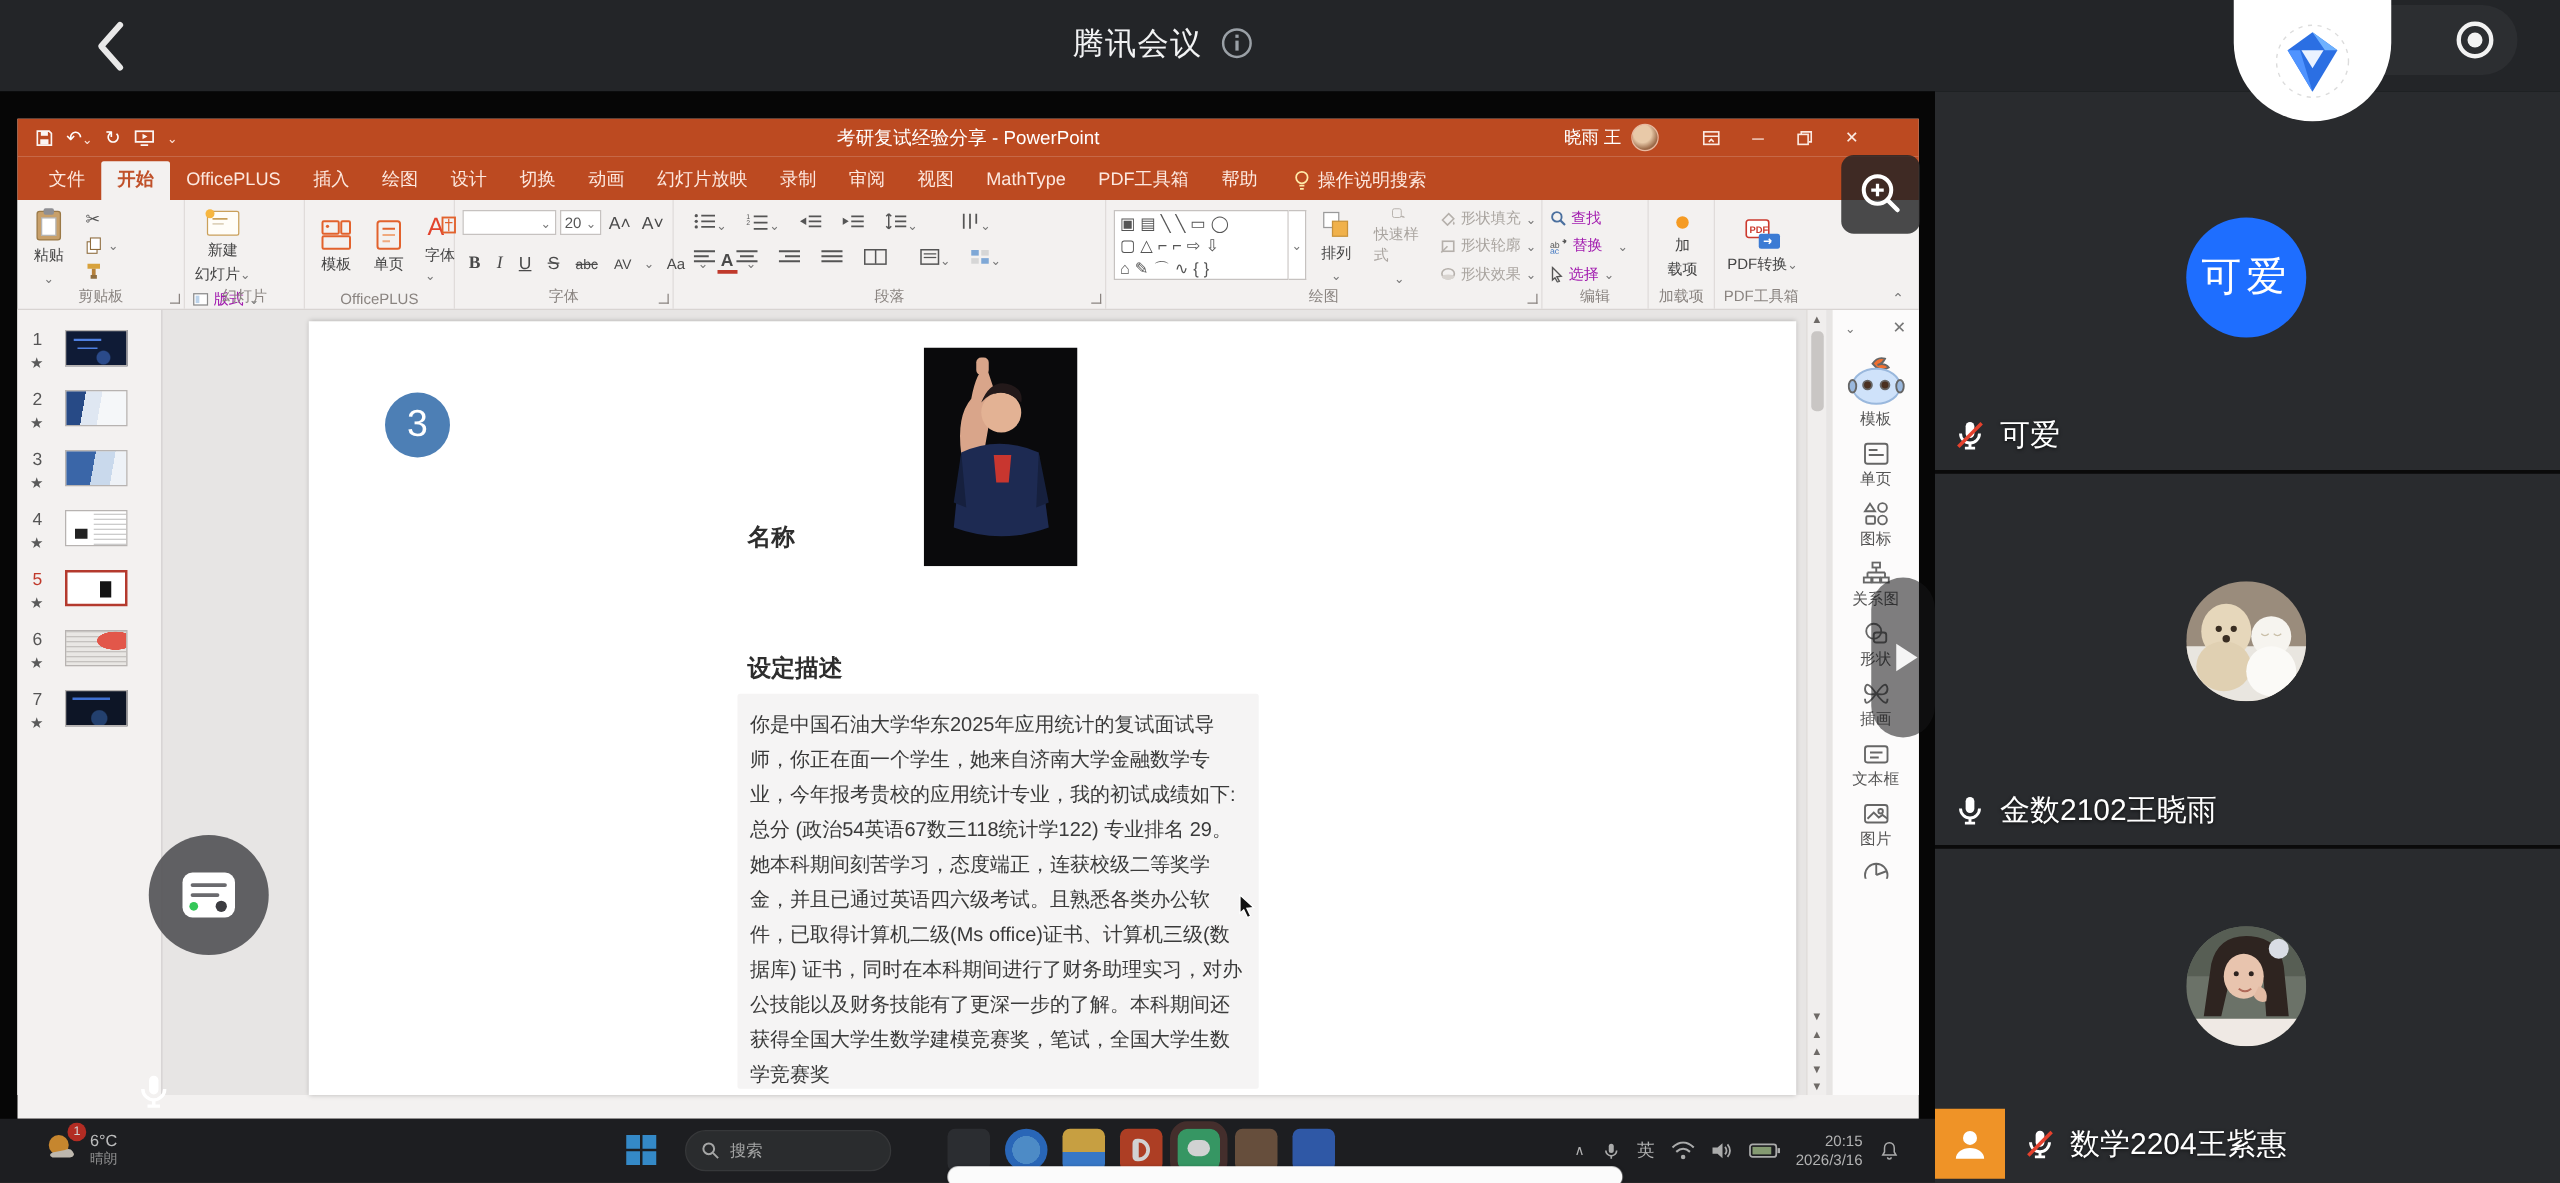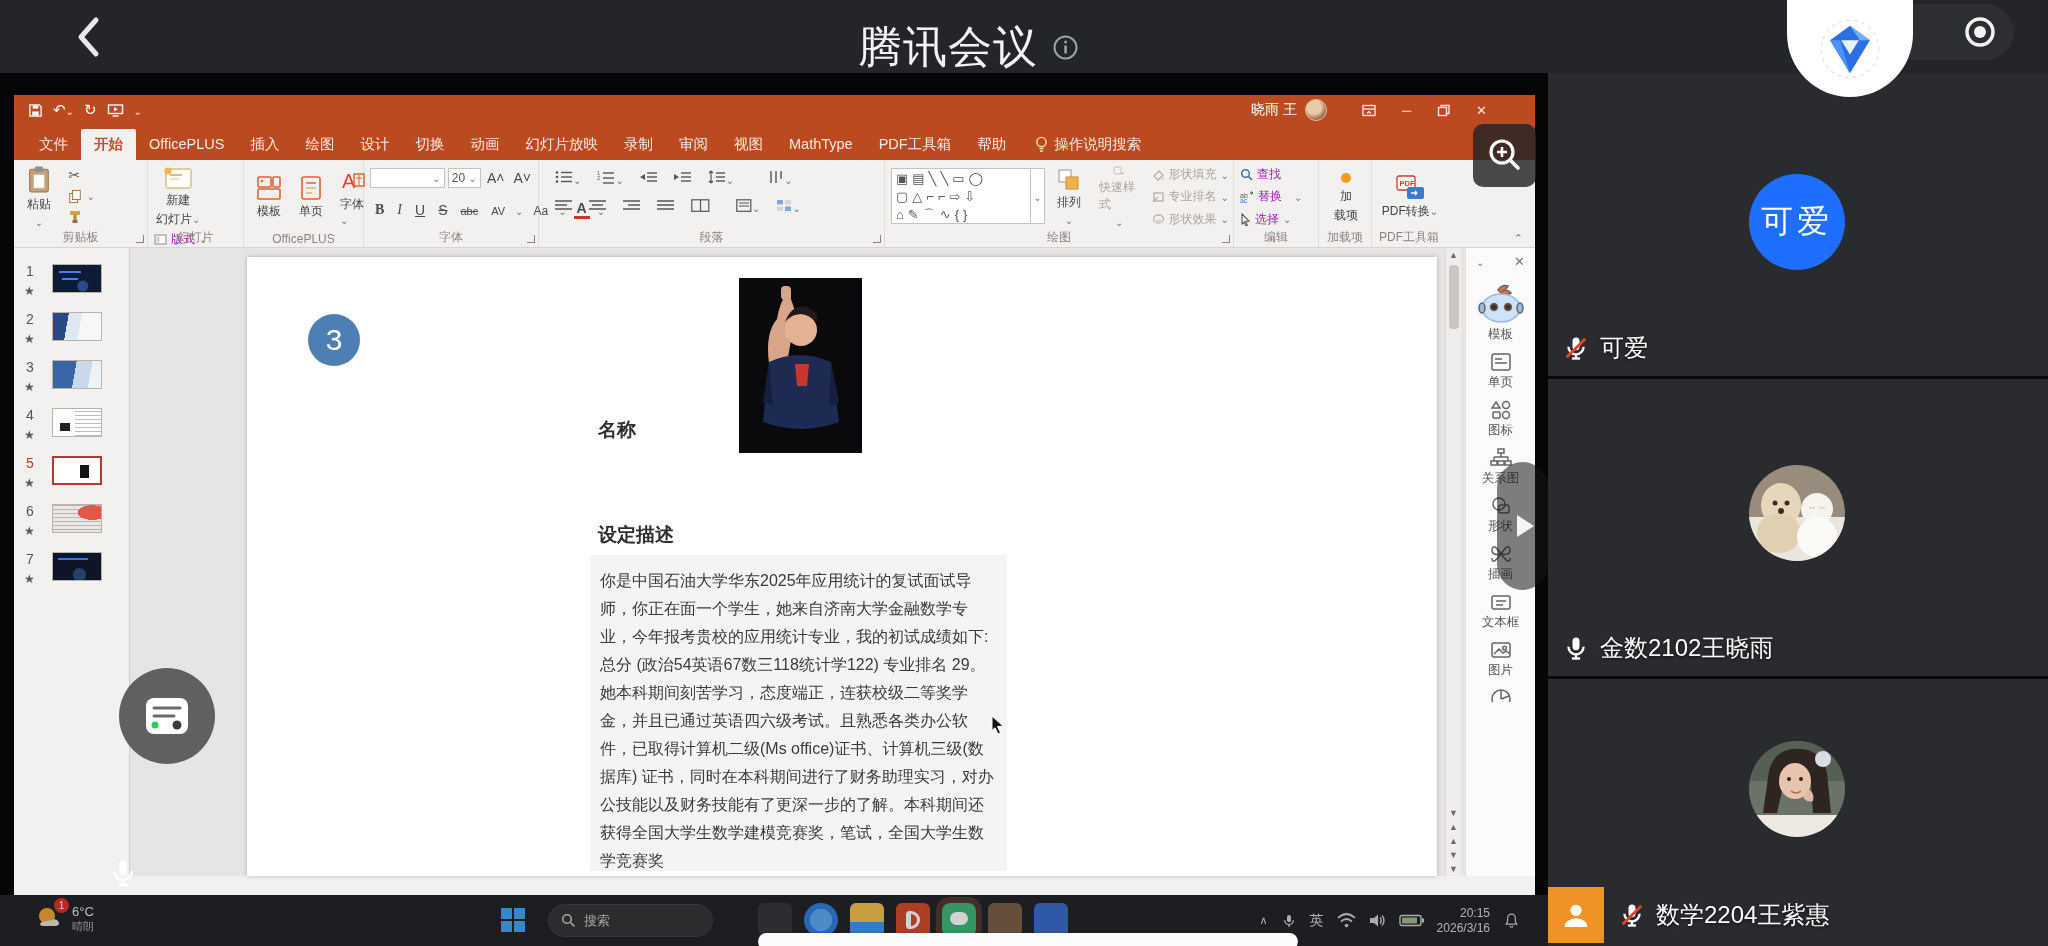--- a/index.html
+++ b/index.html
@@ -3,21 +3,21 @@
 <meta charset="utf-8">
 <style>
   html,body{margin:0;padding:0;background:#000;}
   *{box-sizing:border-box;font-family:"Liberation Sans","DejaVu Sans",sans-serif;}
   .stage{position:relative;width:2048px;height:946px;background:#000;overflow:hidden;}
 
   
   .topbar{position:absolute;left:0;top:0;width:2048px;height:73px;background:#232528;z-index:5;}
   .back{position:absolute;left:66px;top:14px;width:44px;height:46px;display:flex;align-items:center;justify-content:center;cursor:pointer;}
   .titlewrap{position:absolute;left:858px;top:18px;display:flex;align-items:center;gap:14px;}
-  .mtitle{color:#f2f3f4;font-size:44px;letter-spacing:1px;}
+  .mtitle{color:#f2f3f4;font-size:25px;letter-spacing:1px;}
   .whitetab{position:absolute;left:1787px;top:0;width:126px;height:97px;background:#fff;border-radius:0 0 63px 63px;z-index:7;display:flex;align-items:center;justify-content:center;}
   .recpill{position:absolute;left:1842px;top:4px;width:172px;height:56px;background:#2c2e31;border-radius:28px;z-index:6;}
   .recbtn{position:absolute;right:14px;top:8px;width:40px;height:40px;cursor:pointer;}
 
   
   .share{position:absolute;left:0;top:73px;width:1548px;height:873px;background:#060606;}
 
   
   .ppt{position:absolute;left:14px;top:22px;width:1521px;height:800px;background:#f3f1f0;}
   .tbar{position:absolute;left:0;top:0;width:100%;height:30px;background:#bc4a21;display:flex;align-items:center;color:#fff;}
@@ -182,20 +182,21 @@
         <polygon points="20,20 36,20 28,33" fill="#eaf2ff"></polygon>
       </svg>
     </div>
   </div>
 
   <div class="share">
 
     <div class="ppt">
 
       <div class="tbar">
+        <span class="wtitle">考研复试经验分享 - PowerPoint</span>
         <div class="qat">
           <svg class="ic" width="15" height="15" viewBox="0 0 16 16">
               <path d="M2 2 h10 l2 2 v10 H2z" fill="none" stroke="#fff" stroke-width="1.4"></path>
               <rect x="5" y="2.5" width="6" height="3.5" fill="#fff"></rect>
               <rect x="4.5" y="9" width="7" height="4.5" fill="#fff"></rect>
             </svg>
           <span style="font-size:15px;">↶<span class="cvw"></span></span>
           <span style="font-size:15px;">↻</span>
           <svg class="ic" width="17" height="15" viewBox="0 0 17 15">
               <rect x="1.5" y="2" width="14" height="8.5" fill="none" stroke="#fff" stroke-width="1.4"></rect>
@@ -496,21 +497,21 @@
                   <path d="M11 8 q1.5 2 0 3 q-1.5-1 0-3" fill="#b5b0ab"></path>
                 </svg>
               <span>形状填充</span>
                 <span class="cv"></span>
             </div>
             <div class="minirow gray">
               <svg width="13" height="12" viewBox="0 0 13 12">
                   <rect x="2" y="2" width="9" height="8" fill="none" stroke="#b5b0ab" stroke-width="1.3"></rect>
                   <line x1="1" y1="11" x2="6" y2="6" stroke="#b5b0ab" stroke-width="1.3"></line>
                 </svg>
-              <span>专业排名</span>
+              <span>形状轮廓</span>
                 <span class="cv"></span>
             </div>
             <div class="minirow gray">
               <svg width="13" height="12" viewBox="0 0 13 12">
                   <ellipse cx="6.5" cy="6" rx="5" ry="4" fill="none" stroke="#b5b0ab" stroke-width="1.3"></ellipse>
                   <ellipse cx="6.5" cy="8.5" rx="5" ry="2" fill="#d8d4d0"></ellipse>
                 </svg>
               <span>形状效果</span>
                 <span class="cv"></span>
             </div>

